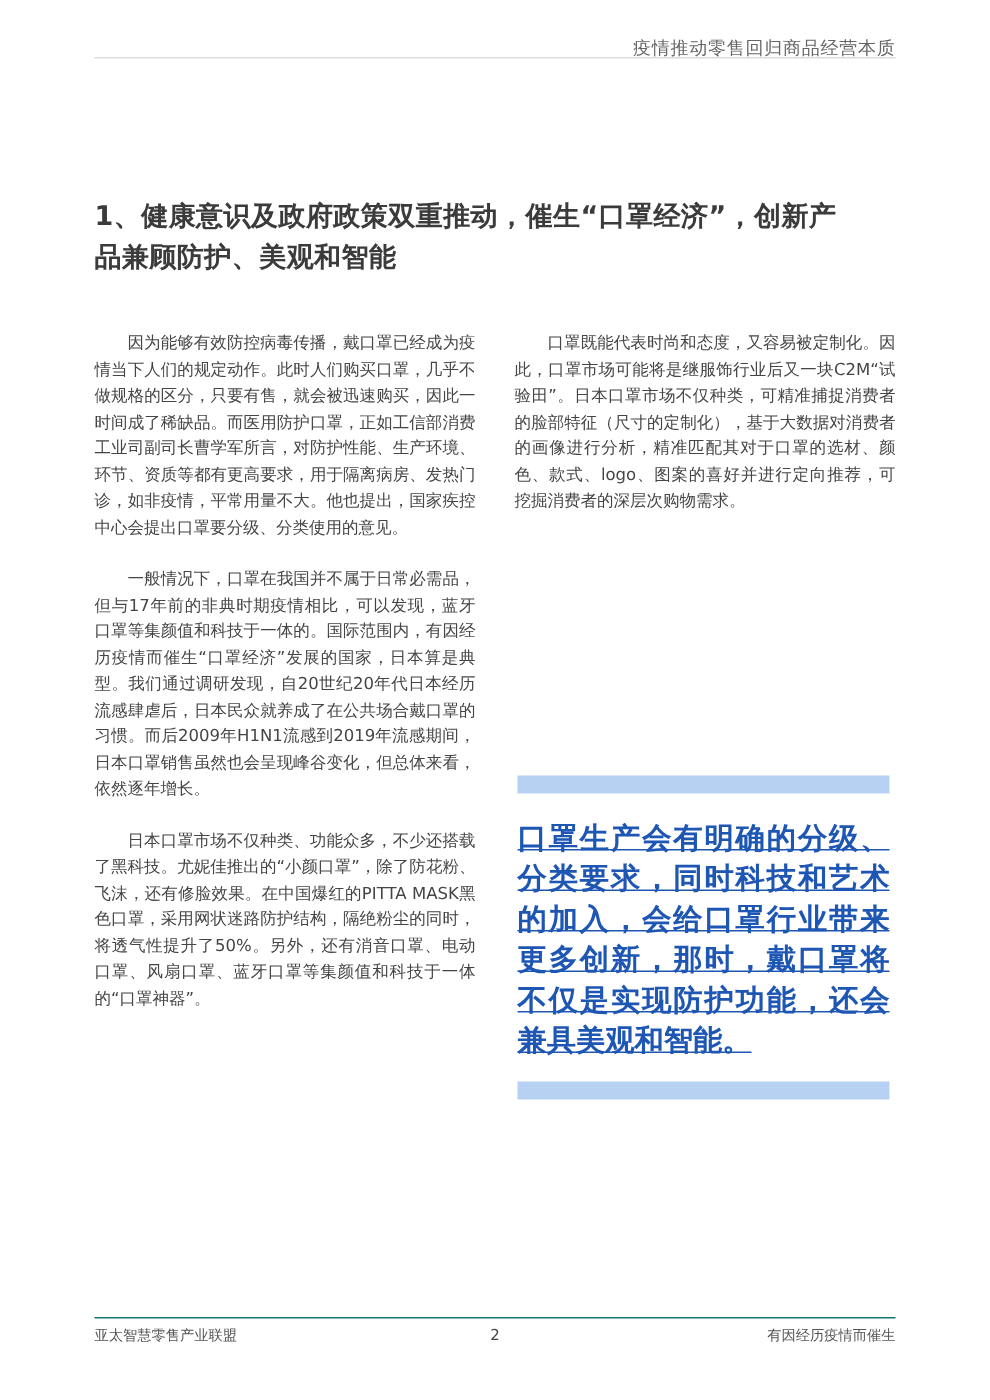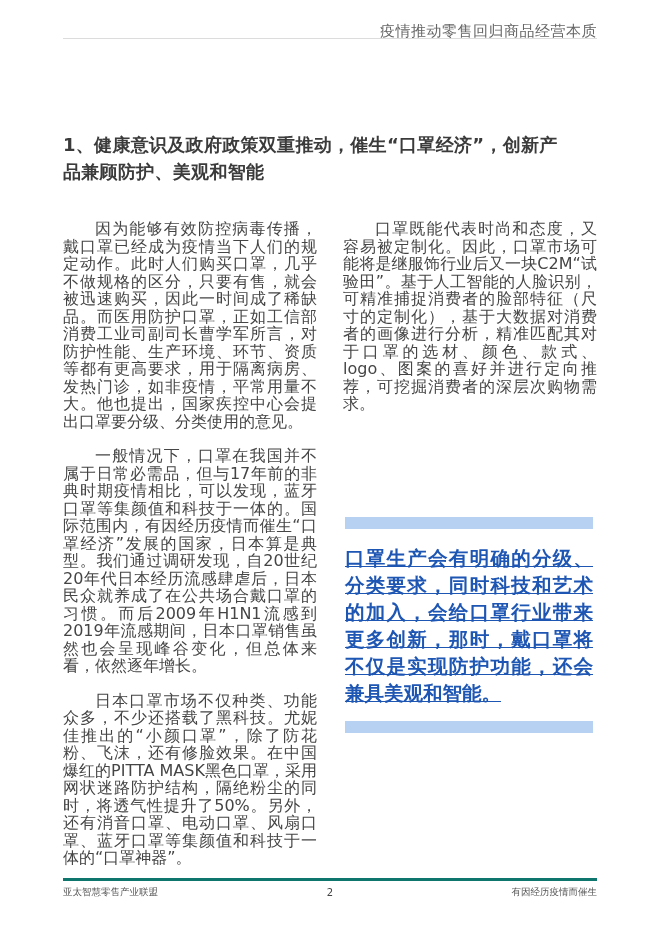--- a/index.html
+++ b/index.html
@@ -17,21 +17,21 @@
   
   .header {
     position: absolute;
     top: 0; left: 63px; right: 63px;
     height: 39px;
     border-bottom: 1px solid #dcdcdc;
     text-align: right;
     padding-top: 21px;
   }
   .header-text {
-    font-size: 15px;
+    font-size: 12px;
     color: #666666;
     letter-spacing: 0.5px;
   }
 
   
   .title {
     position: absolute;
     top: 131px; left: 63px;
     width: 512px;
     font-size: 18px;
@@ -43,21 +43,21 @@
 
   
   .cols {
     position: absolute;
     top: 220px; left: 63px; right: 63px; bottom: 60px;
     display: flex;
     gap: 26px;
   }
   .col { width: 254px; position: relative; }
   .col p {
-    font-size: 16px;
+    font-size: 11px;
     line-height: 17.5px;
     color: #454545;
     text-align: justify;
     text-indent: 2em;
     margin-bottom: 17px;
     letter-spacing: 0;
   }
 
   
   .callout {
@@ -77,21 +77,21 @@
     font-weight: bold;
     color: #1e56b4;
     text-align: justify;
     text-decoration: underline;
   }
 
   
   .footer {
     position: absolute;
     top: 878px; left: 63px; right: 63px;
-    border-top: 3px solid #0f766e;
+    border-top: 1px solid #0f766e;
     padding-top: 5px;
     display: flex;
     justify-content: space-between;
     align-items: center;
     font-size: 9.5px;
     color: #555555;
   }
   .footer .page-num {
     position: absolute;
     left: 50%;
@@ -113,21 +113,21 @@
 
   <div class="cols">
 
     <div class="col">
       <p>因为能够有效防控病毒传播，戴口罩已经成为疫情当下人们的规定动作。此时人们购买口罩，几乎不做规格的区分，只要有售，就会被迅速购买，因此一时间成了稀缺品。而医用防护口罩，正如工信部消费工业司副司长曹学军所言，对防护性能、生产环境、环节、资质等都有更高要求，用于隔离病房、发热门诊，如非疫情，平常用量不大。他也提出，国家疾控中心会提出口罩要分级、分类使用的意见。</p>
       <p>一般情况下，口罩在我国并不属于日常必需品，但与17年前的非典时期疫情相比，可以发现，蓝牙口罩等集颜值和科技于一体的。国际范围内，有因经历疫情而催生“口罩经济”发展的国家，日本算是典型。我们通过调研发现，自20世纪20年代日本经历流感肆虐后，日本民众就养成了在公共场合戴口罩的习惯。而后2009年H1N1流感到2019年流感期间，日本口罩销售虽然也会呈现峰谷变化，但总体来看，依然逐年增长。</p>
       <p>日本口罩市场不仅种类、功能众多，不少还搭载了黑科技。尤妮佳推出的“小颜口罩”，除了防花粉、飞沫，还有修脸效果。在中国爆红的PITTA MASK黑色口罩，采用网状迷路防护结构，隔绝粉尘的同时，将透气性提升了50%。另外，还有消音口罩、电动口罩、风扇口罩、蓝牙口罩等集颜值和科技于一体的“口罩神器”。</p>
     </div>
 
     <div class="col">
-      <p>口罩既能代表时尚和态度，又容易被定制化。因此，口罩市场可能将是继服饰行业后又一块C2M“试验田”。基于人工智能的人脸识别，可精准捕捉消费者的脸部特征（尺寸的定制化），基于大数据对消费者的画像进行分析，精准匹配其对于口罩的选材、颜色、款式、logo、图案的喜好并进行定向推荐，可挖掘消费者的深层次购物需求。</p>
+      <p>口罩既能代表时尚和态度，又容易被定制化。因此，口罩市场可能将是继服饰行业后又一块C2M“试验田”。日本口罩市场不仅种类，可精准捕捉消费者的脸部特征（尺寸的定制化），基于大数据对消费者的画像进行分析，精准匹配其对于口罩的选材、颜色、款式、logo、图案的喜好并进行定向推荐，可挖掘消费者的深层次购物需求。</p>
 
       <div class="callout">
         <div class="bar"></div>
         <div class="callout-text">口罩生产会有明确的分级、分类要求，同时科技和艺术的加入，会给口罩行业带来更多创新，那时，戴口罩将不仅是实现防护功能，还会兼具美观和智能。</div>
         <div class="bar"></div>
       </div>
     </div>
 
   </div>
 

